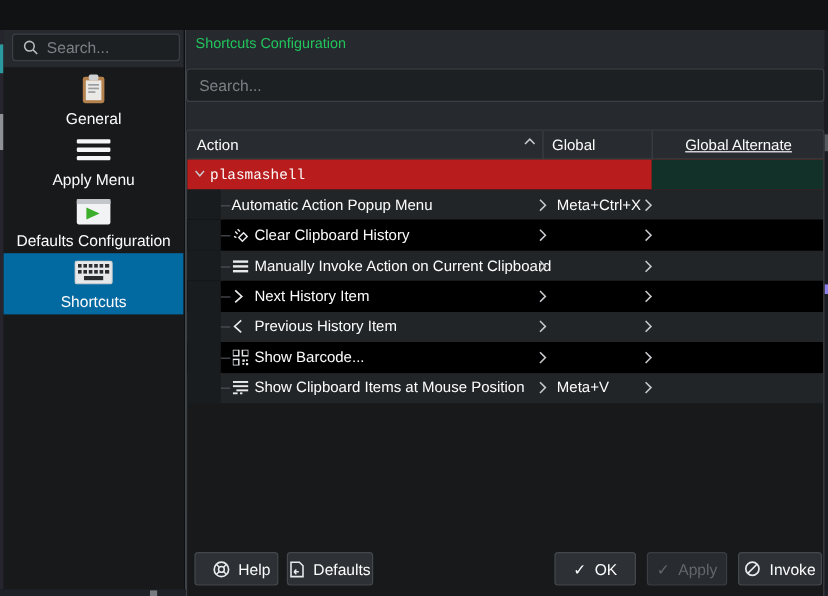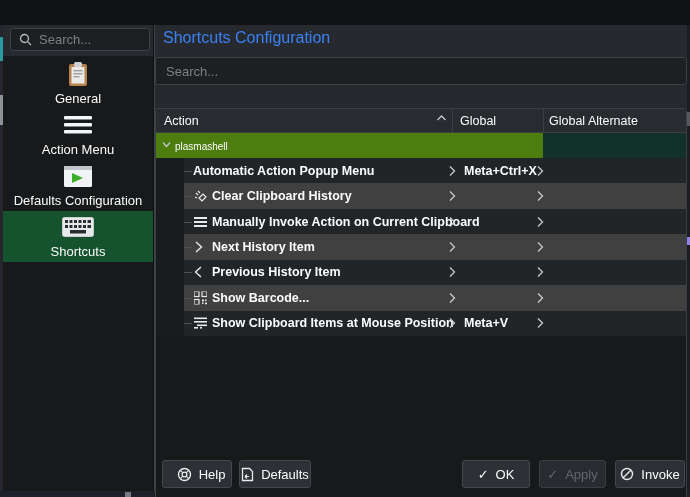--- a/index.html
+++ b/index.html
@@ -29,61 +29,61 @@
   .sr-gray   { position:absolute; left:0; top:87px;  width:3px; height:14px; background:#55595e; }
   .sr-purple { position:absolute; left:0; top:212px; width:3px; height:8px;  background:#8f7fe8; }
   .sliver-bottom { position:absolute; left:0; top:491px; width:690px; height:6px; background:#1f2128; }
   .sb-tick  { position:absolute; left:125px; top:1px; width:6px;  height:5px; background:#777b7f; }
   .sb-box   { position:absolute; left:284px; top:0;   width:34px; height:6px; background:#b5b0a3; }
   .sb-text  { position:absolute; left:443px; top:1px; width:90px; height:4px;
               background:repeating-linear-gradient(90deg,#4a4d52 0 3px,#1f2128 3px 5px); }
 
   
   .header-strip { position:absolute; left:0; top:0; width:684px; height:31px; background:#26292d; }
-  .page-title { position:absolute; left:160px; top:4px; font-size:16px; color:#3b82f6; }
+  .page-title { position:absolute; left:160px; top:4px; font-size:12px; color:#22c55e; }
 
   
   .searchbox { display:flex; align-items:center; gap:7px; background:#1d2023; border:1px solid #3b4044; border-radius:3px; }
   .searchbox input { background:transparent; border:none; outline:none; color:#c9cccf; font-size:13px;
                      font-family:"Liberation Sans","DejaVu Sans",sans-serif; width:100%; }
   .searchbox input::placeholder { color:#7c8084; }
   .side-search { position:absolute; left:7px; top:3px; width:140px; height:23px; padding:0 8px; }
   .main-search { position:absolute; left:152px; top:32px; width:532px; height:28px; padding:0 10px; }
 
   
   .sidebar { position:absolute; left:0; top:31px; width:150px; height:435px; background:#17191b; }
   .vsep { position:absolute; left:150px; top:0; width:2px; height:466px;
           background:linear-gradient(90deg,#0e1011 0 1px,#414549 1px 2px); }
   .side-item { position:absolute; left:0; width:150px; height:51px; display:flex; flex-direction:column;
                align-items:center; justify-content:center; gap:4px; color:#fcfcfc; font-size:13px; }
-  .side-item.sel { background:#14532d; }
+  .side-item.sel { background:#0369a1; }
   .side-icon { height:26px; display:flex; align-items:center; justify-content:center; }
 
   
   .table { position:absolute; left:152px; top:67px; width:532px; height:456px; background:#17191b;
            border:1px solid #3b4044; border-radius:3px; overflow:hidden;margin-top:16px; }
   .thead { position:relative; height:24px; background:#282b2f; border-bottom:1px solid #3b4044;
            color:#fcfcfc; font-size:12.5px; }
   .th { position:absolute; top:0; height:24px; line-height:24px; }
   .th-action { left:8px; }
   .th-global { left:304px; }
-  .th-galt   { left:393px; }
+  .th-galt   { left:415px;text-decoration:underline; }
   .th-div { position:absolute; top:0; width:1px; height:24px; background:#3b4044; }
   .th-div1 { left:296px; } .th-div2 { left:387px; }
   .sort-ind { position:absolute; left:280px; top:5px; }
 
-  .grow { position:relative; height:25px; background:#4d7c0f; color:#fcfcfc; font-size:10px; }
+  .grow { position:relative; height:25px; background:#b91c1c; color:#fcfcfc; font-size:12px;font-family:Liberation Mono, monospace; }
   .grow .galt-shade { position:absolute; left:387px; right:0; top:0; bottom:0; background:#123129; }
   .grow .gexpander { position:absolute; left:5px; top:6px; }
   .grow .glabel { position:absolute; left:19px; top:50%; transform:translateY(-50%); }
 
   .trows { position:relative; }
-  .trow { position:relative; height:25.45px; color:#fcfcfc; font-size:12.5px;font-weight:bold; }
+  .trow { position:relative; height:25.45px; color:#fcfcfc; font-size:12.5px; }
   .trow.light { background:#222528; }
-  .trow.dark  { background:#404040; }
+  .trow.dark  { background:#000000; }
   .indent-shade { position:absolute; left:0; top:0; bottom:0; width:28px; background:#191c1e; }
   .treeline { position:absolute; left:28px; top:0; width:1px; height:165.6px; background:#4e5256; }
   .stub { position:absolute; left:28px; top:50%; width:8px; height:1px; background:#4e5256; }
   .ricon  { position:absolute; left:38px; top:50%; transform:translateY(-50%); display:flex; align-items:center; }
   .rlabel { position:absolute; left:56px; top:50%; transform:translateY(-50%); white-space:nowrap; }
   .trow.noicon .rlabel { left:37px; }
   .gexp  { position:absolute; left:292px; top:50%; transform:translateY(-50%); display:flex; }
   .gexp.alt { left:380px; }
   .gtext { position:absolute; left:308px; top:50%; transform:translateY(-50%); white-space:nowrap; }
 
@@ -151,21 +151,21 @@
         <span>General</span>
       </div>
       <div class="side-item" style="top:53px">
         <span class="side-icon">
           <svg width="30" height="24" viewBox="0 0 30 24">
             <rect x="1" y="3" width="28" height="3.6" rx="1" fill="#f4f5f6"></rect>
             <rect x="1" y="10" width="28" height="3.6" rx="1" fill="#f4f5f6"></rect>
             <rect x="1" y="17" width="28" height="3.6" rx="1" fill="#f4f5f6"></rect>
           </svg>
         </span>
-        <span>Action Menu</span>
+        <span>Apply Menu</span>
       </div>
       <div class="side-item" style="top:104px">
         <span class="side-icon">
           <svg width="30" height="23" viewBox="0 0 30 23">
             <rect x="1" y="1" width="28" height="21" rx="1.5" fill="#f2f3f4"></rect>
             <rect x="1" y="1" width="28" height="4" fill="#c3c7cb"></rect>
             <path d="M9 8 L20 13 L9 18 Z" fill="#3dae2b"></path>
           </svg>
         </span>
         <span>Defaults Configuration</span>

